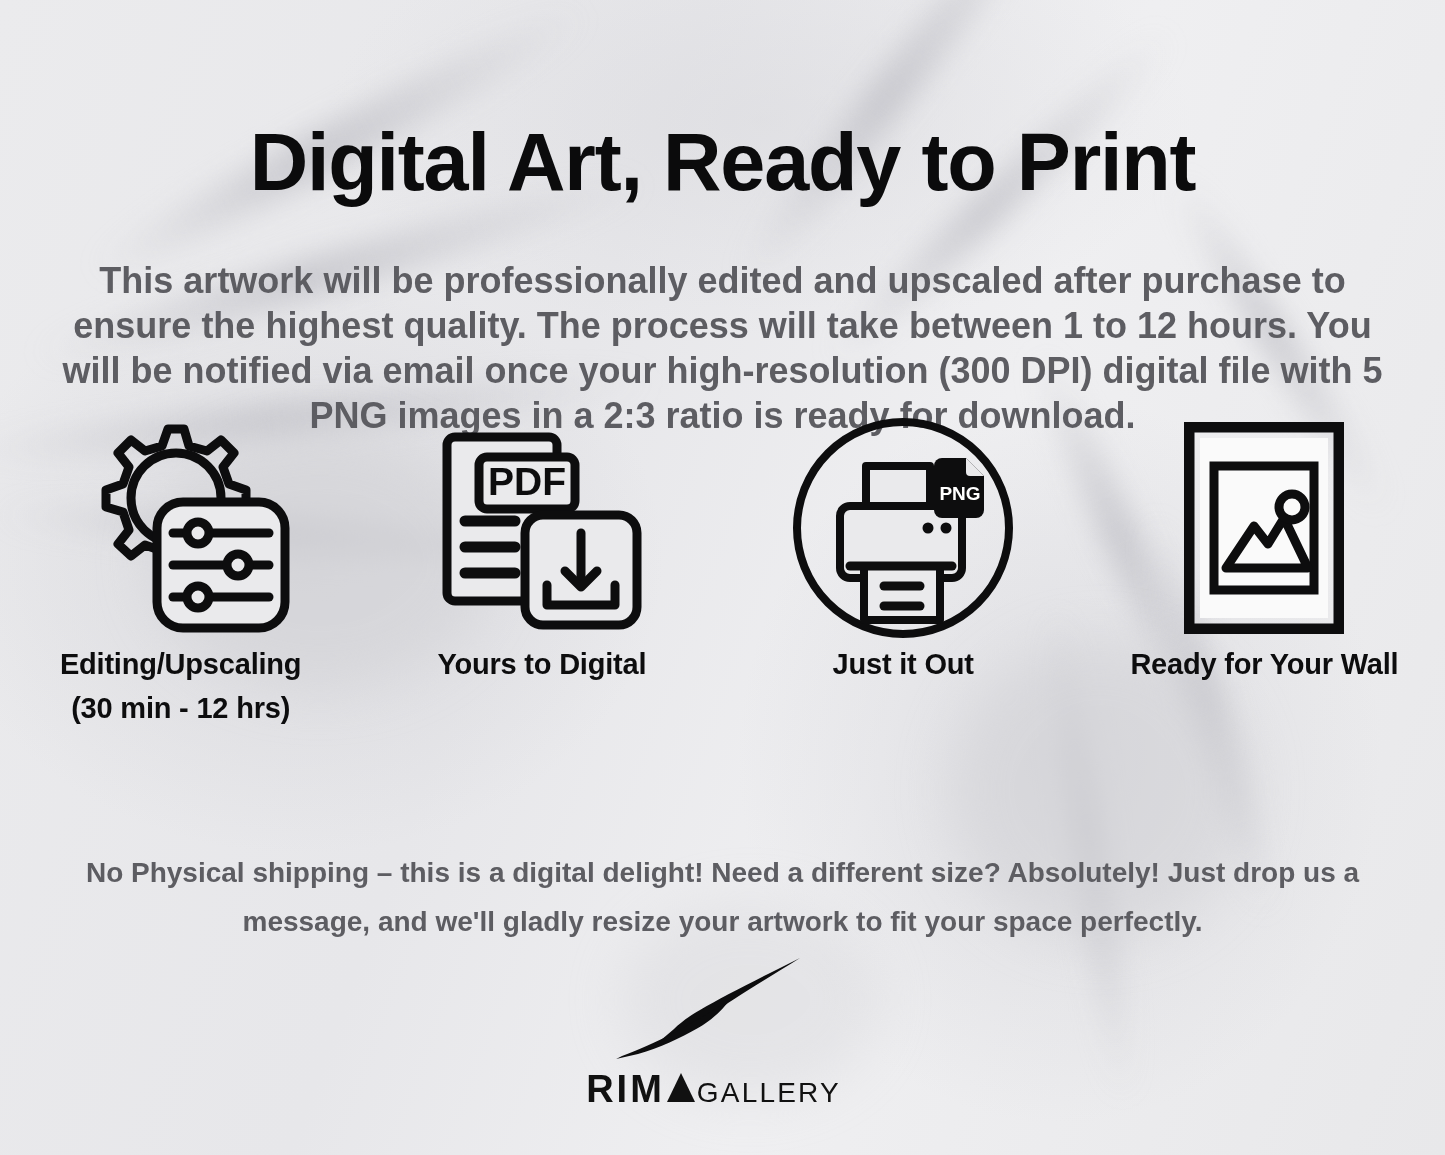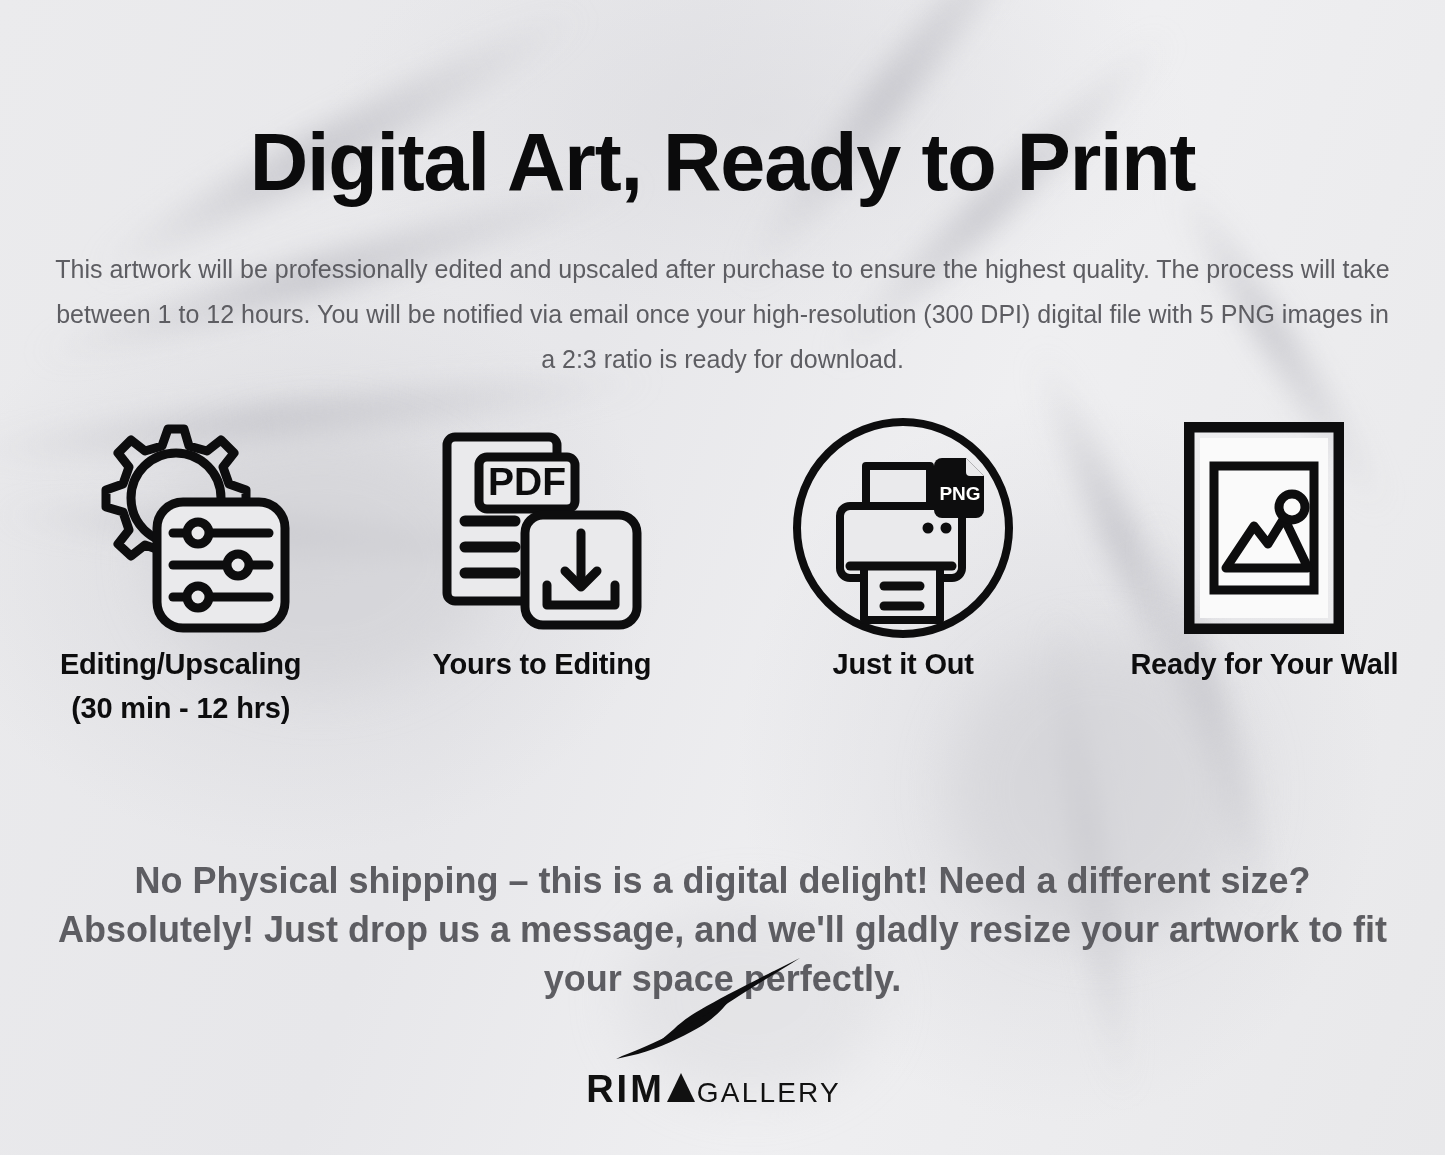--- a/index.html
+++ b/index.html
@@ -67,22 +67,22 @@
     line-height: 1.05;
   }
 
   
   .intro {
     position: absolute;
     top: 222px;
     left: 52px;
     width: 1341px;
     text-align: center;
-    font-size: 25px;
-    font-weight: 400;
+    font-size: 36px;
+    font-weight: 700;
     line-height: 45px;
     color: #5d5d62;
   }
 
   
   .features {
     position: absolute;
     top: 414px;
     left: 0;
     width: 1445px;
@@ -109,21 +109,21 @@
     letter-spacing: -.2px;
   }
 
   
   .outro {
     position: absolute;
     top: 820px;
     left: 46px;
     width: 1353px;
     text-align: center;
-    font-size: 36px;
+    font-size: 28px;
     font-weight: 700;
     line-height: 49px;
     color: #5d5d62;
   }
 
   
   .logo {
     position: absolute;
     top: 952px;
     left: 0;
@@ -231,21 +231,21 @@
           <text x="90" y="72" text-anchor="middle" fill="#0d0d0e" stroke="none" font-family="Liberation Sans, sans-serif" font-size="39" font-weight="700">PDF</text>
 
           <rect x="88" y="92" width="112" height="110" rx="18" fill="#eaeaec"></rect>
 
           <line x1="144" y1="110" x2="144" y2="162" stroke-width="9"></line>
           <path d="M128 148 L144 164 L160 148"></path>
 
           <path d="M110 162 L110 182 L178 182 L178 162"></path>
         </svg>
       </div>
-      <div class="feature-label">Yours to Editing</div>
+      <div class="feature-label">Yours to Digital</div>
     </div>
 
     <div class="feature">
       <div class="feature-icon">
         <svg width="222" height="228" viewBox="0 0 222 228" fill="none" stroke="#0d0d0e" stroke-width="8" stroke-linejoin="round" stroke-linecap="round">
 
           <circle cx="111" cy="114" r="106"></circle>
 
           <rect x="74" y="52" width="64" height="44" fill="#eaeaec"></rect>
 

